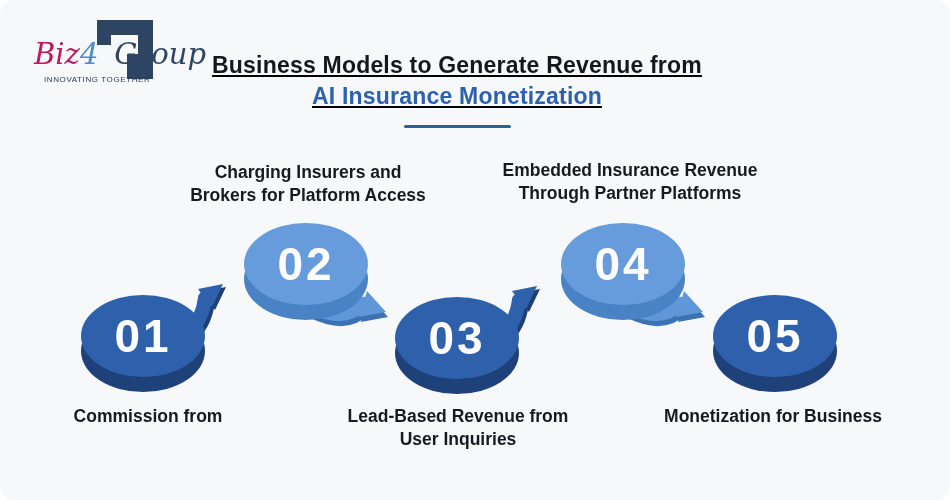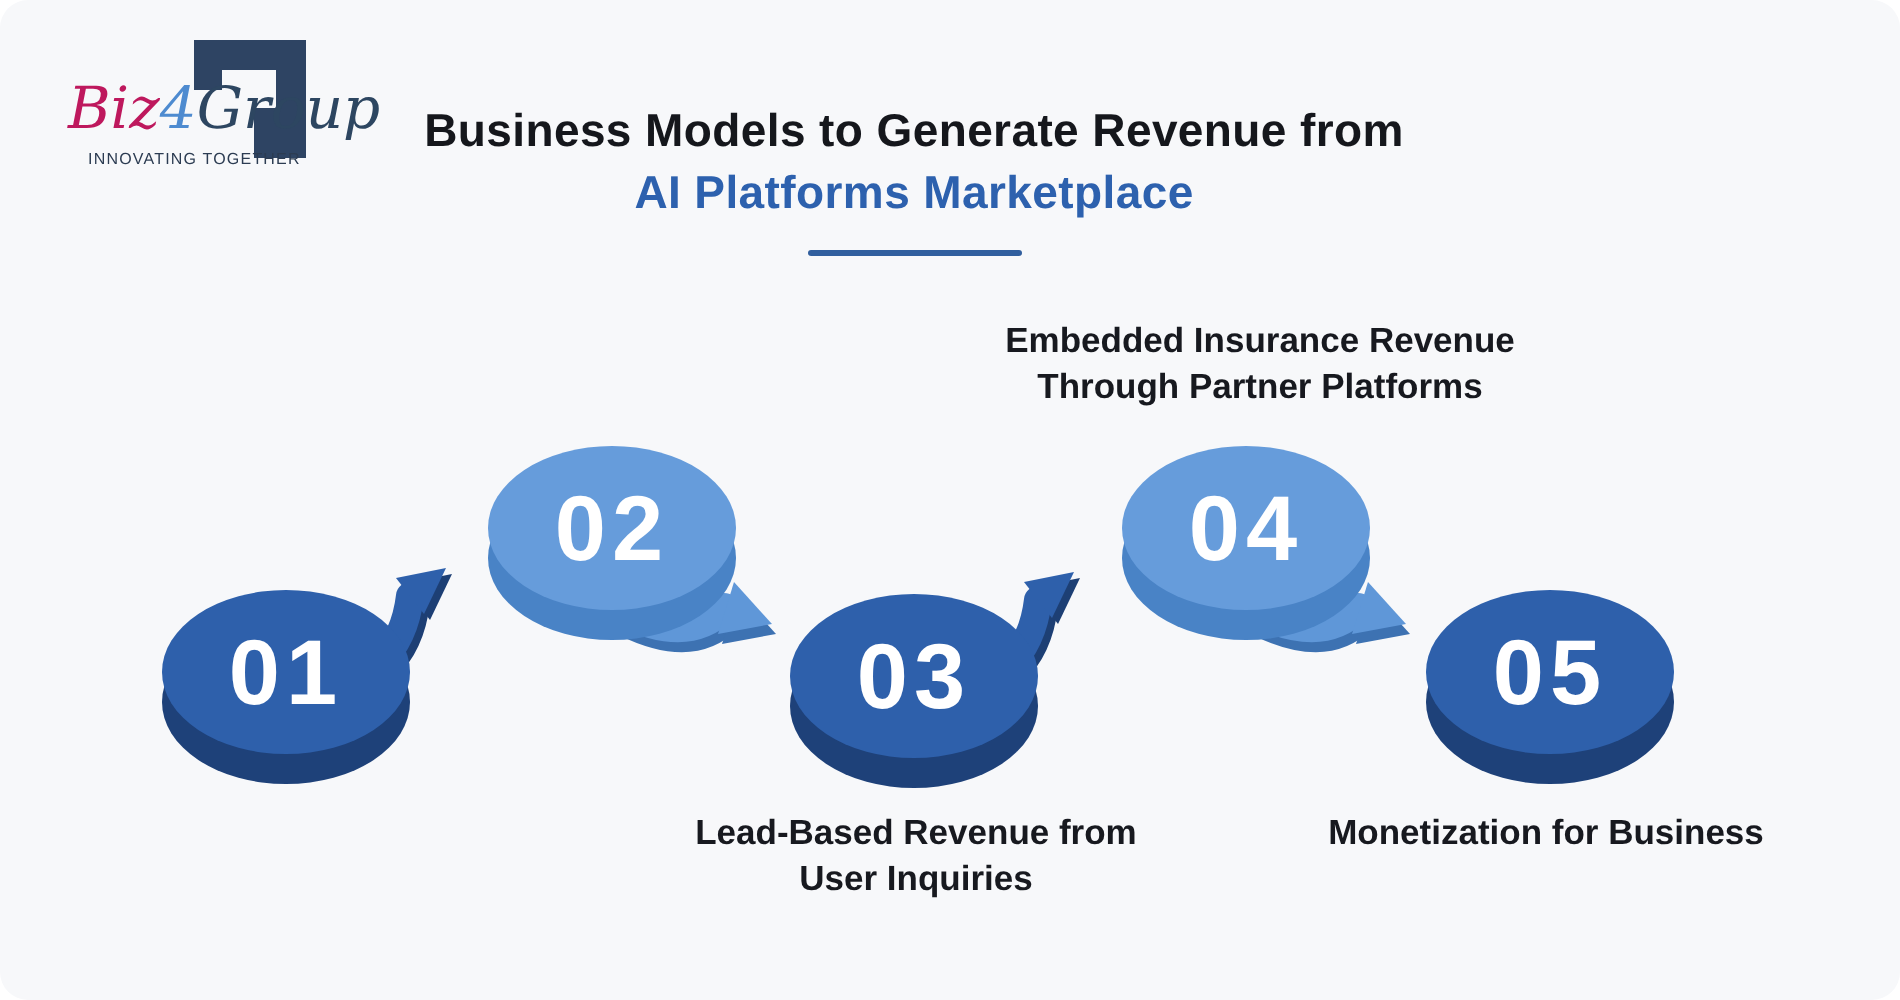--- a/index.html
+++ b/index.html
@@ -4,25 +4,25 @@
 <style>
   html,body{margin:0;padding:0;background:#ffffff;width:950px;height:500px;overflow:hidden;}
   .canvas{position:absolute;left:0;top:0;width:950px;height:500px;background:#f7f8fa;border-radius:14px;font-family:"Liberation Sans",sans-serif;}
 
   
   .logo{position:absolute;left:14px;top:16px;width:170px;height:80px;}
   .logo-mark{position:absolute;left:81px;top:2px;}
   .brand{position:absolute;left:20px;top:24px;width:150px;font-family:"DejaVu Serif",serif;font-style:italic;font-size:29px;line-height:29px;white-space:nowrap;}
   .brand .b-blue{color:#be185d;}
   .brand .b-four{color:#4e8bd0;}
-  .brand .b-navy{color:#2d4661;}
+  .brand .b-navy{color:#2d4661;margin-left:16px;}
   .tagline{position:absolute;left:30px;top:59px;font-size:8px;font-weight:normal;letter-spacing:0.6px;color:#2c3c52;white-space:nowrap;}
 
   
-  .title-block{position:absolute;left:0;top:50px;width:914px;text-align:center;}
+  .title-block{position:absolute;left:0;top:50px;width:914px;text-align:center;text-decoration:underline;}
   .title-1{font-size:23px;font-weight:bold;color:#15171c;line-height:31px;letter-spacing:0.2px;}
   .title-2{font-size:23px;font-weight:bold;color:#2d61ae;line-height:31px;letter-spacing:0.2px;}
   .title-divider{width:107px;height:3px;background:#315f9e;margin:13px auto 0 auto;border-radius:2px;}
 
   
   .diagram{position:absolute;left:0;top:0;width:950px;height:500px;}
   .num{font-family:"Liberation Sans",sans-serif;font-weight:bold;font-size:46px;fill:#ffffff;letter-spacing:3px;text-anchor:middle;}
 
   
   .step-label{position:absolute;text-align:center;font-size:17.5px;font-weight:bold;color:#17191f;line-height:23px;}
@@ -44,21 +44,21 @@
       <rect x="2" y="2" width="14" height="25" fill="#2e4463"></rect>
       <rect x="43" y="2" width="15" height="42" fill="#2e4463"></rect>
       <rect x="32" y="36" width="26" height="25" fill="#2e4463"></rect>
     </svg>
     <div class="brand"><span class="b-blue">Biz</span><span class="b-four">4</span><span class="b-navy">Group</span></div>
     <div class="tagline">INNOVATING TOGETHER</div>
   </div>
 
   <div class="title-block">
     <div class="title-1">Business Models to Generate Revenue from</div>
-    <div class="title-2">AI Platforms Marketplace</div>
+    <div class="title-2">AI Insurance Monetization</div>
     <div class="title-divider"></div>
   </div>
 
   <svg class="diagram" viewBox="0 0 950 500">
 
     <g>
       <path d="M 158,348 Q 203,343 208,301" fill="none" stroke="#1d3f74" stroke-width="14" stroke-linecap="round"></path>
       <polygon points="226,287 215,310 201,292" fill="#1d3f74"></polygon>
       <path d="M 155,345 Q 200,340 205,298" fill="none" stroke="#2e60ab" stroke-width="14" stroke-linecap="round"></path>
       <polygon points="223,284 212,307 198,289" fill="#2e60ab"></polygon>
@@ -110,20 +110,25 @@
     </g>
 
     <g>
       <ellipse cx="775" cy="351" rx="62" ry="41" fill="#1e4179"></ellipse>
       <ellipse cx="775" cy="336" rx="62" ry="41" fill="#2e60ab"></ellipse>
       <text class="num" x="775" y="352">05</text>
     </g>
   </svg>
 
   <div class="step-label lbl-1">
+    <span>Commission from</span>
+  </div>
+  <div class="step-label lbl-2">
+    <span>Charging Insurers and</span>
+    <span>Brokers for Platform Access</span>
   </div>
   <div class="step-label lbl-4">
     <span>Embedded Insurance Revenue</span>
     <span>Through Partner Platforms</span>
   </div>
   <div class="step-label lbl-3">
     <span>Lead-Based Revenue from</span>
     <span>User Inquiries</span>
   </div>
   <div class="step-label lbl-5">

